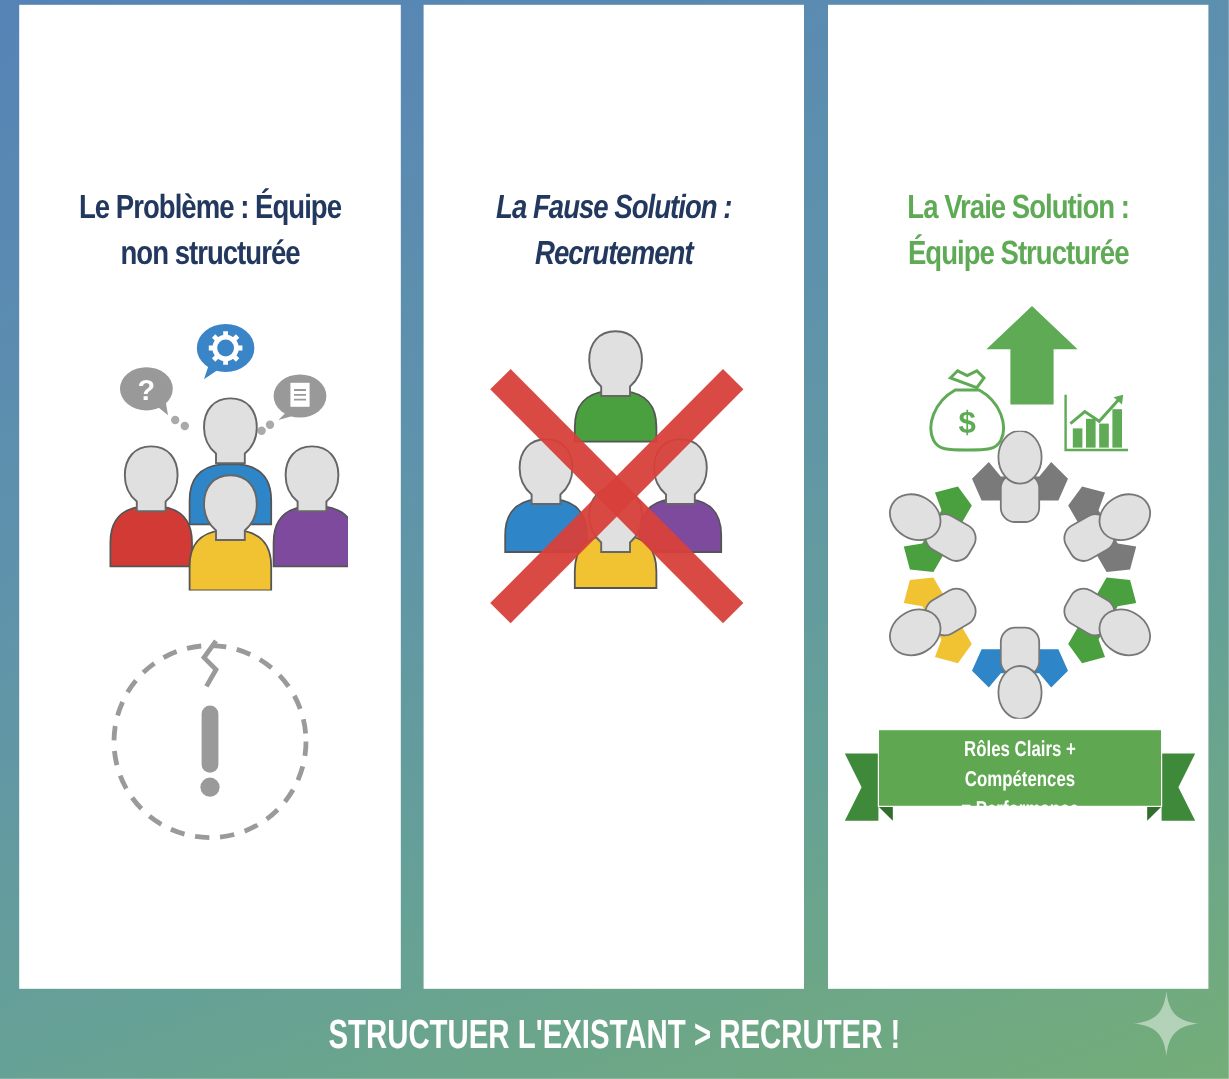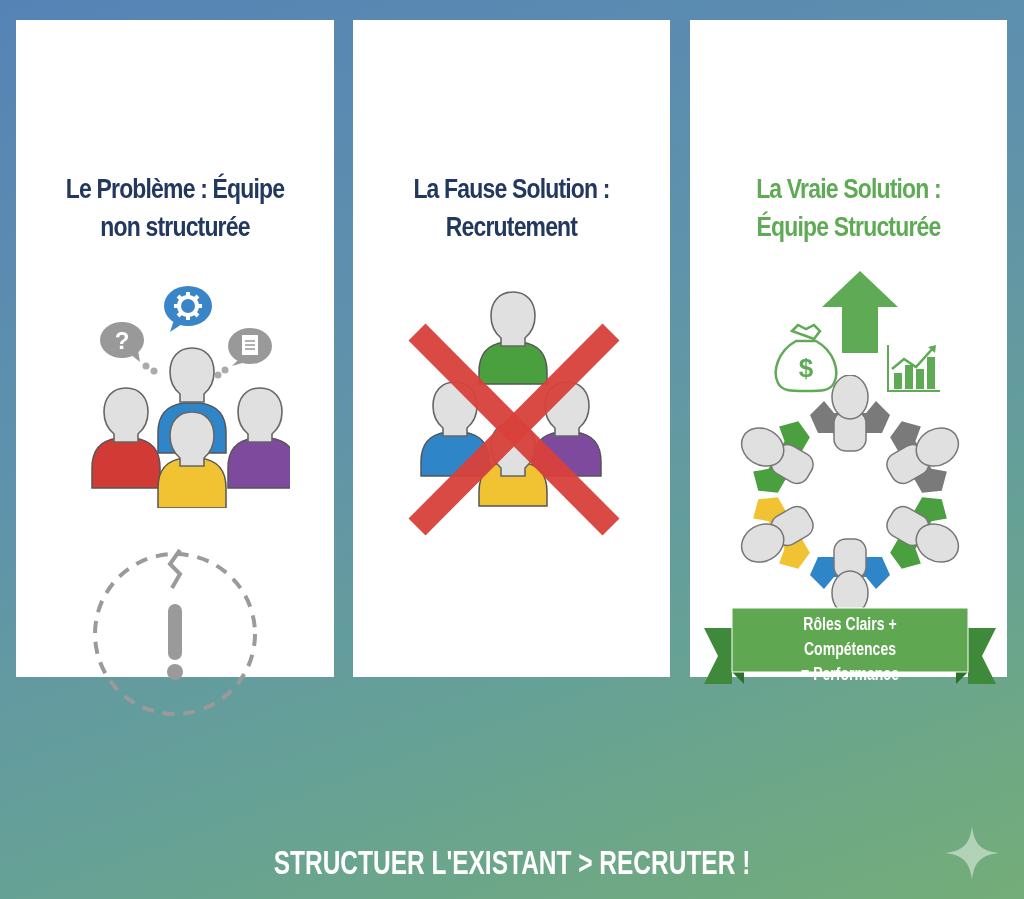--- a/index.html
+++ b/index.html
@@ -4,26 +4,26 @@
 <style>
   * { box-sizing: border-box; margin: 0; padding: 0; }
   html, body { width: 1024px; height: 899px; overflow: hidden; }
   body {
     position: relative;
     background: linear-gradient(160deg, #5683b6 0%, #5f93ab 40%, #66a196 70%, #74ad78 100%);
     font-family: "Liberation Sans", sans-serif;
   }
   .panel {
     position: absolute;
-    top: 20px;
-    height: 657px;
+    top: 4px;
+    height: 820px;
     background: #ffffff;
   }
   #panel-1 { left: 16px; width: 318px; }
-  #panel-2 { left: 353px; width: 317px; }
+  #panel-2 { left: 353px; width: 317px; font-style: italic; }
   #panel-3 { left: 690px; width: 317px; padding-left: 44px; }
 
   .panel-title {
     position: absolute;
     left: 0; right: 0;
     top: 150px;
     text-align: center;
     font-family: "Liberation Sans", sans-serif;
     font-weight: bold;
     font-size: 28px;

